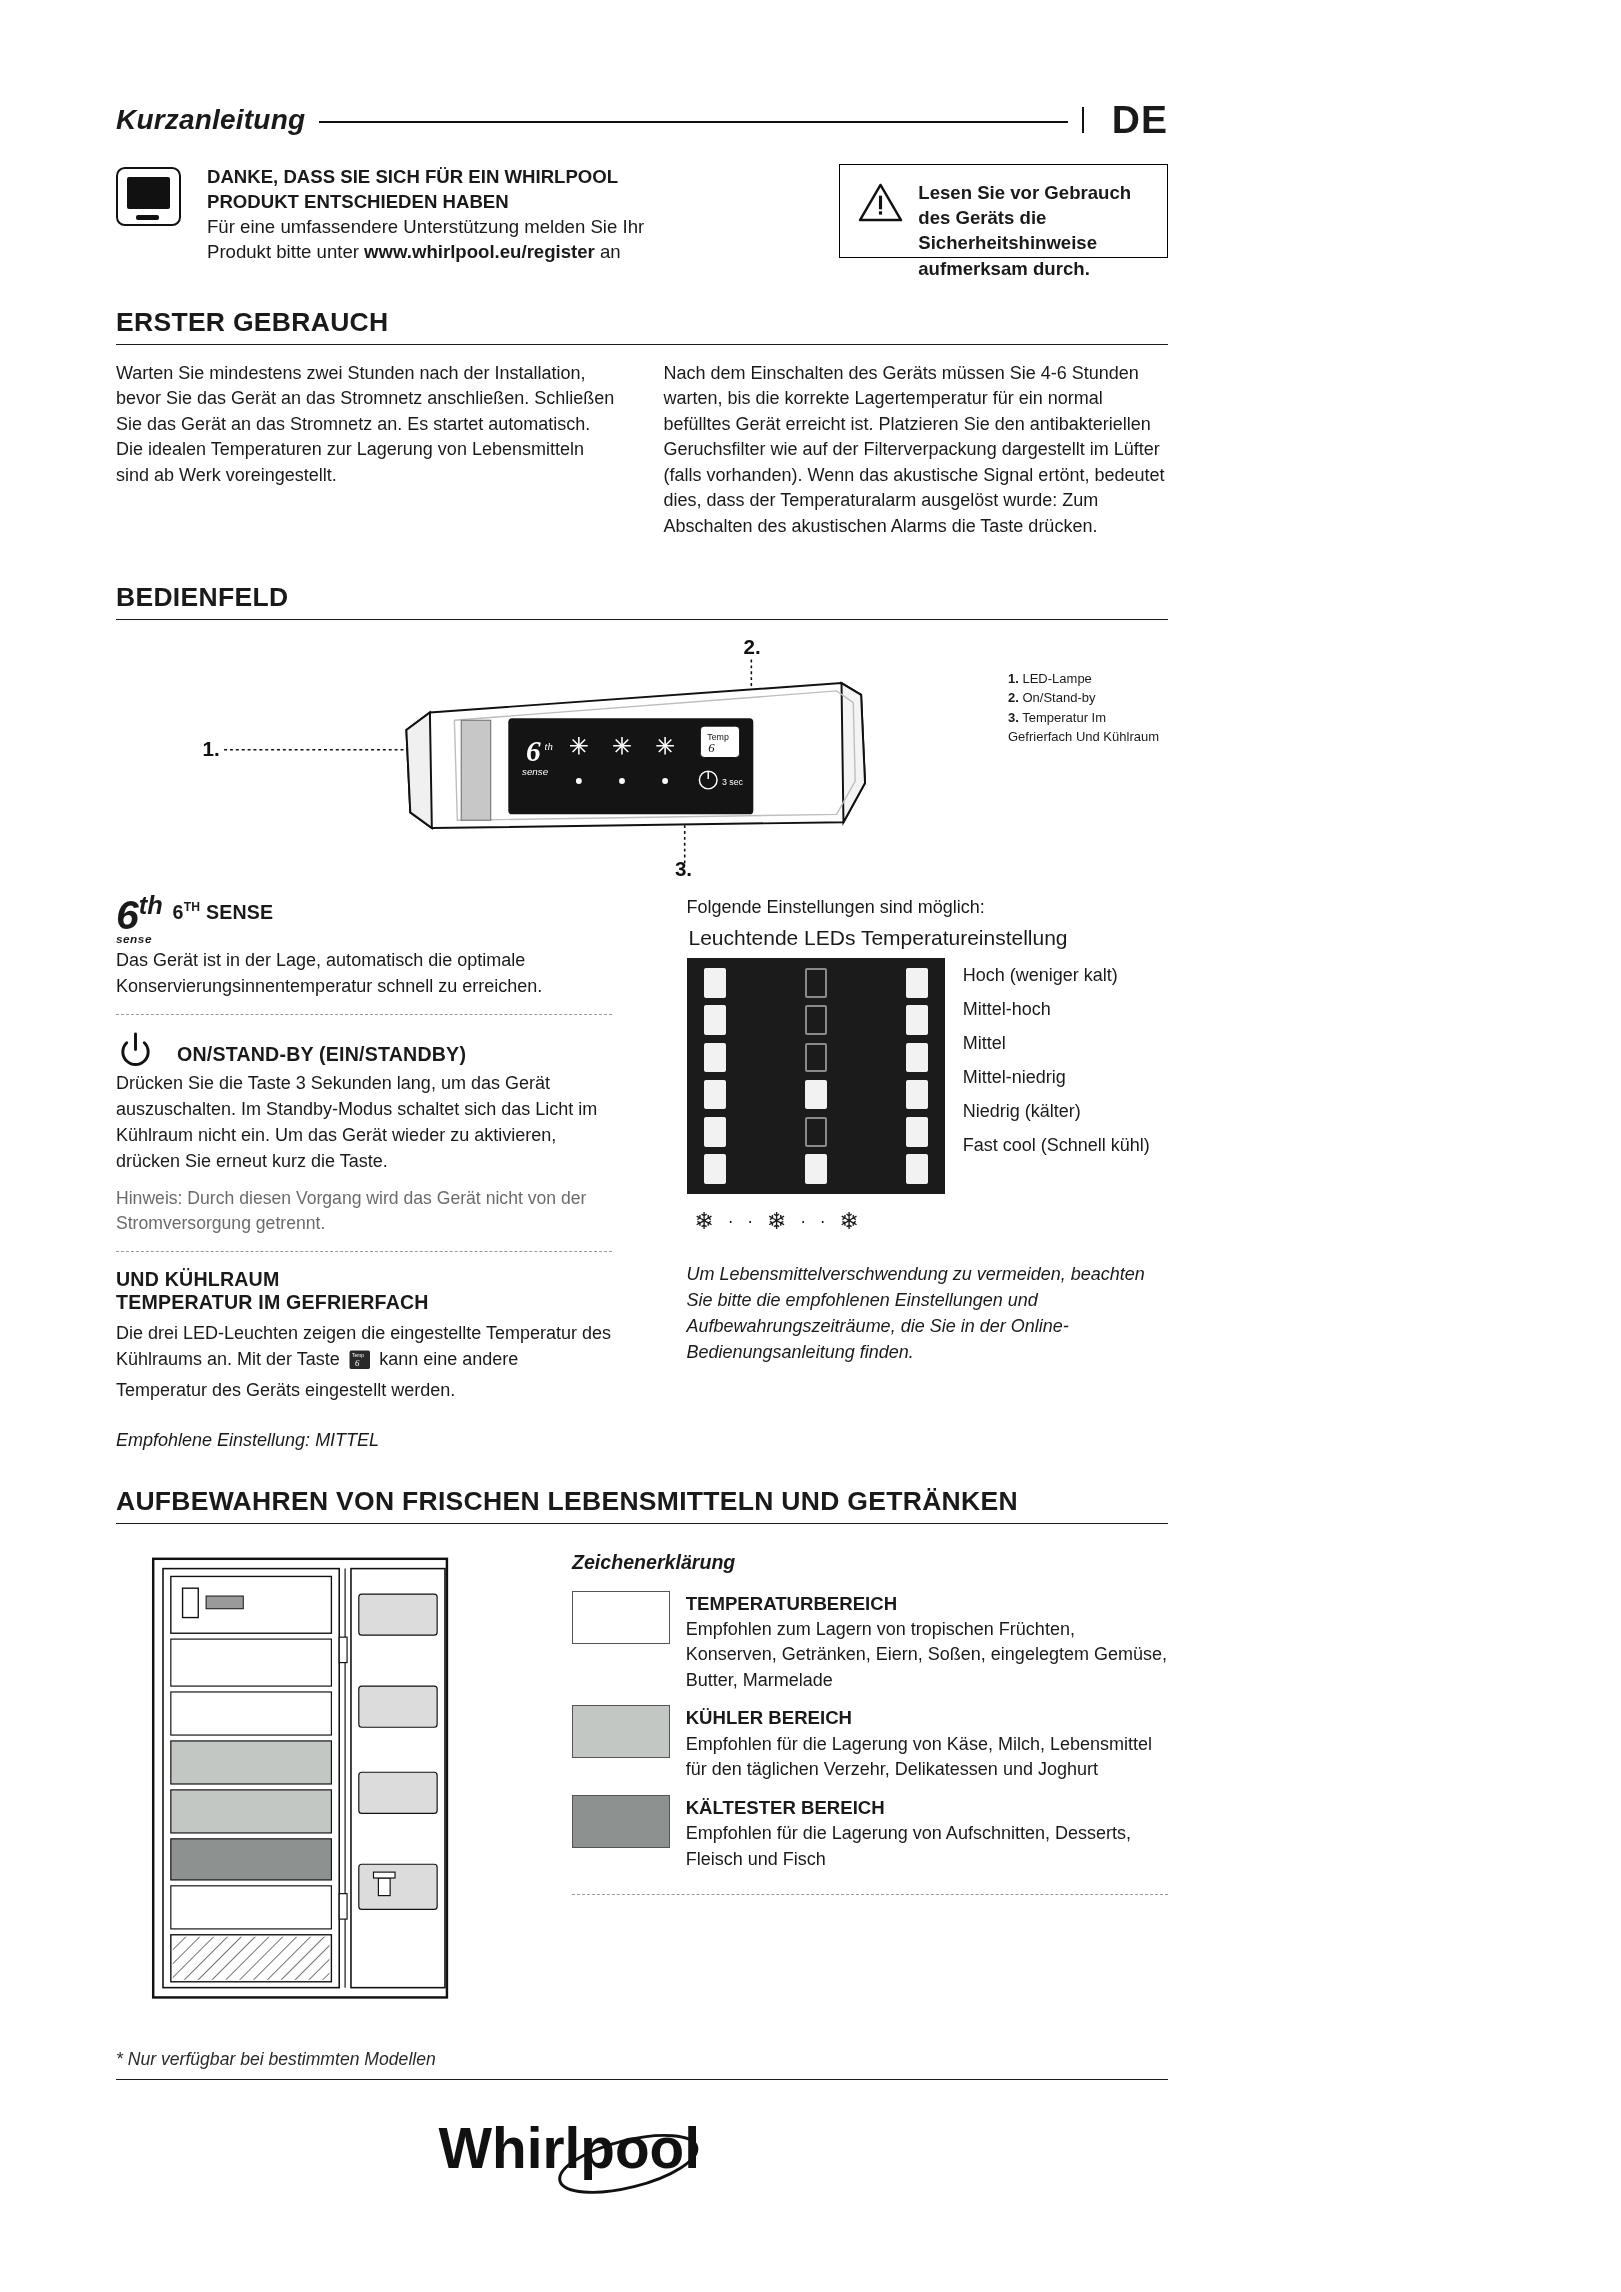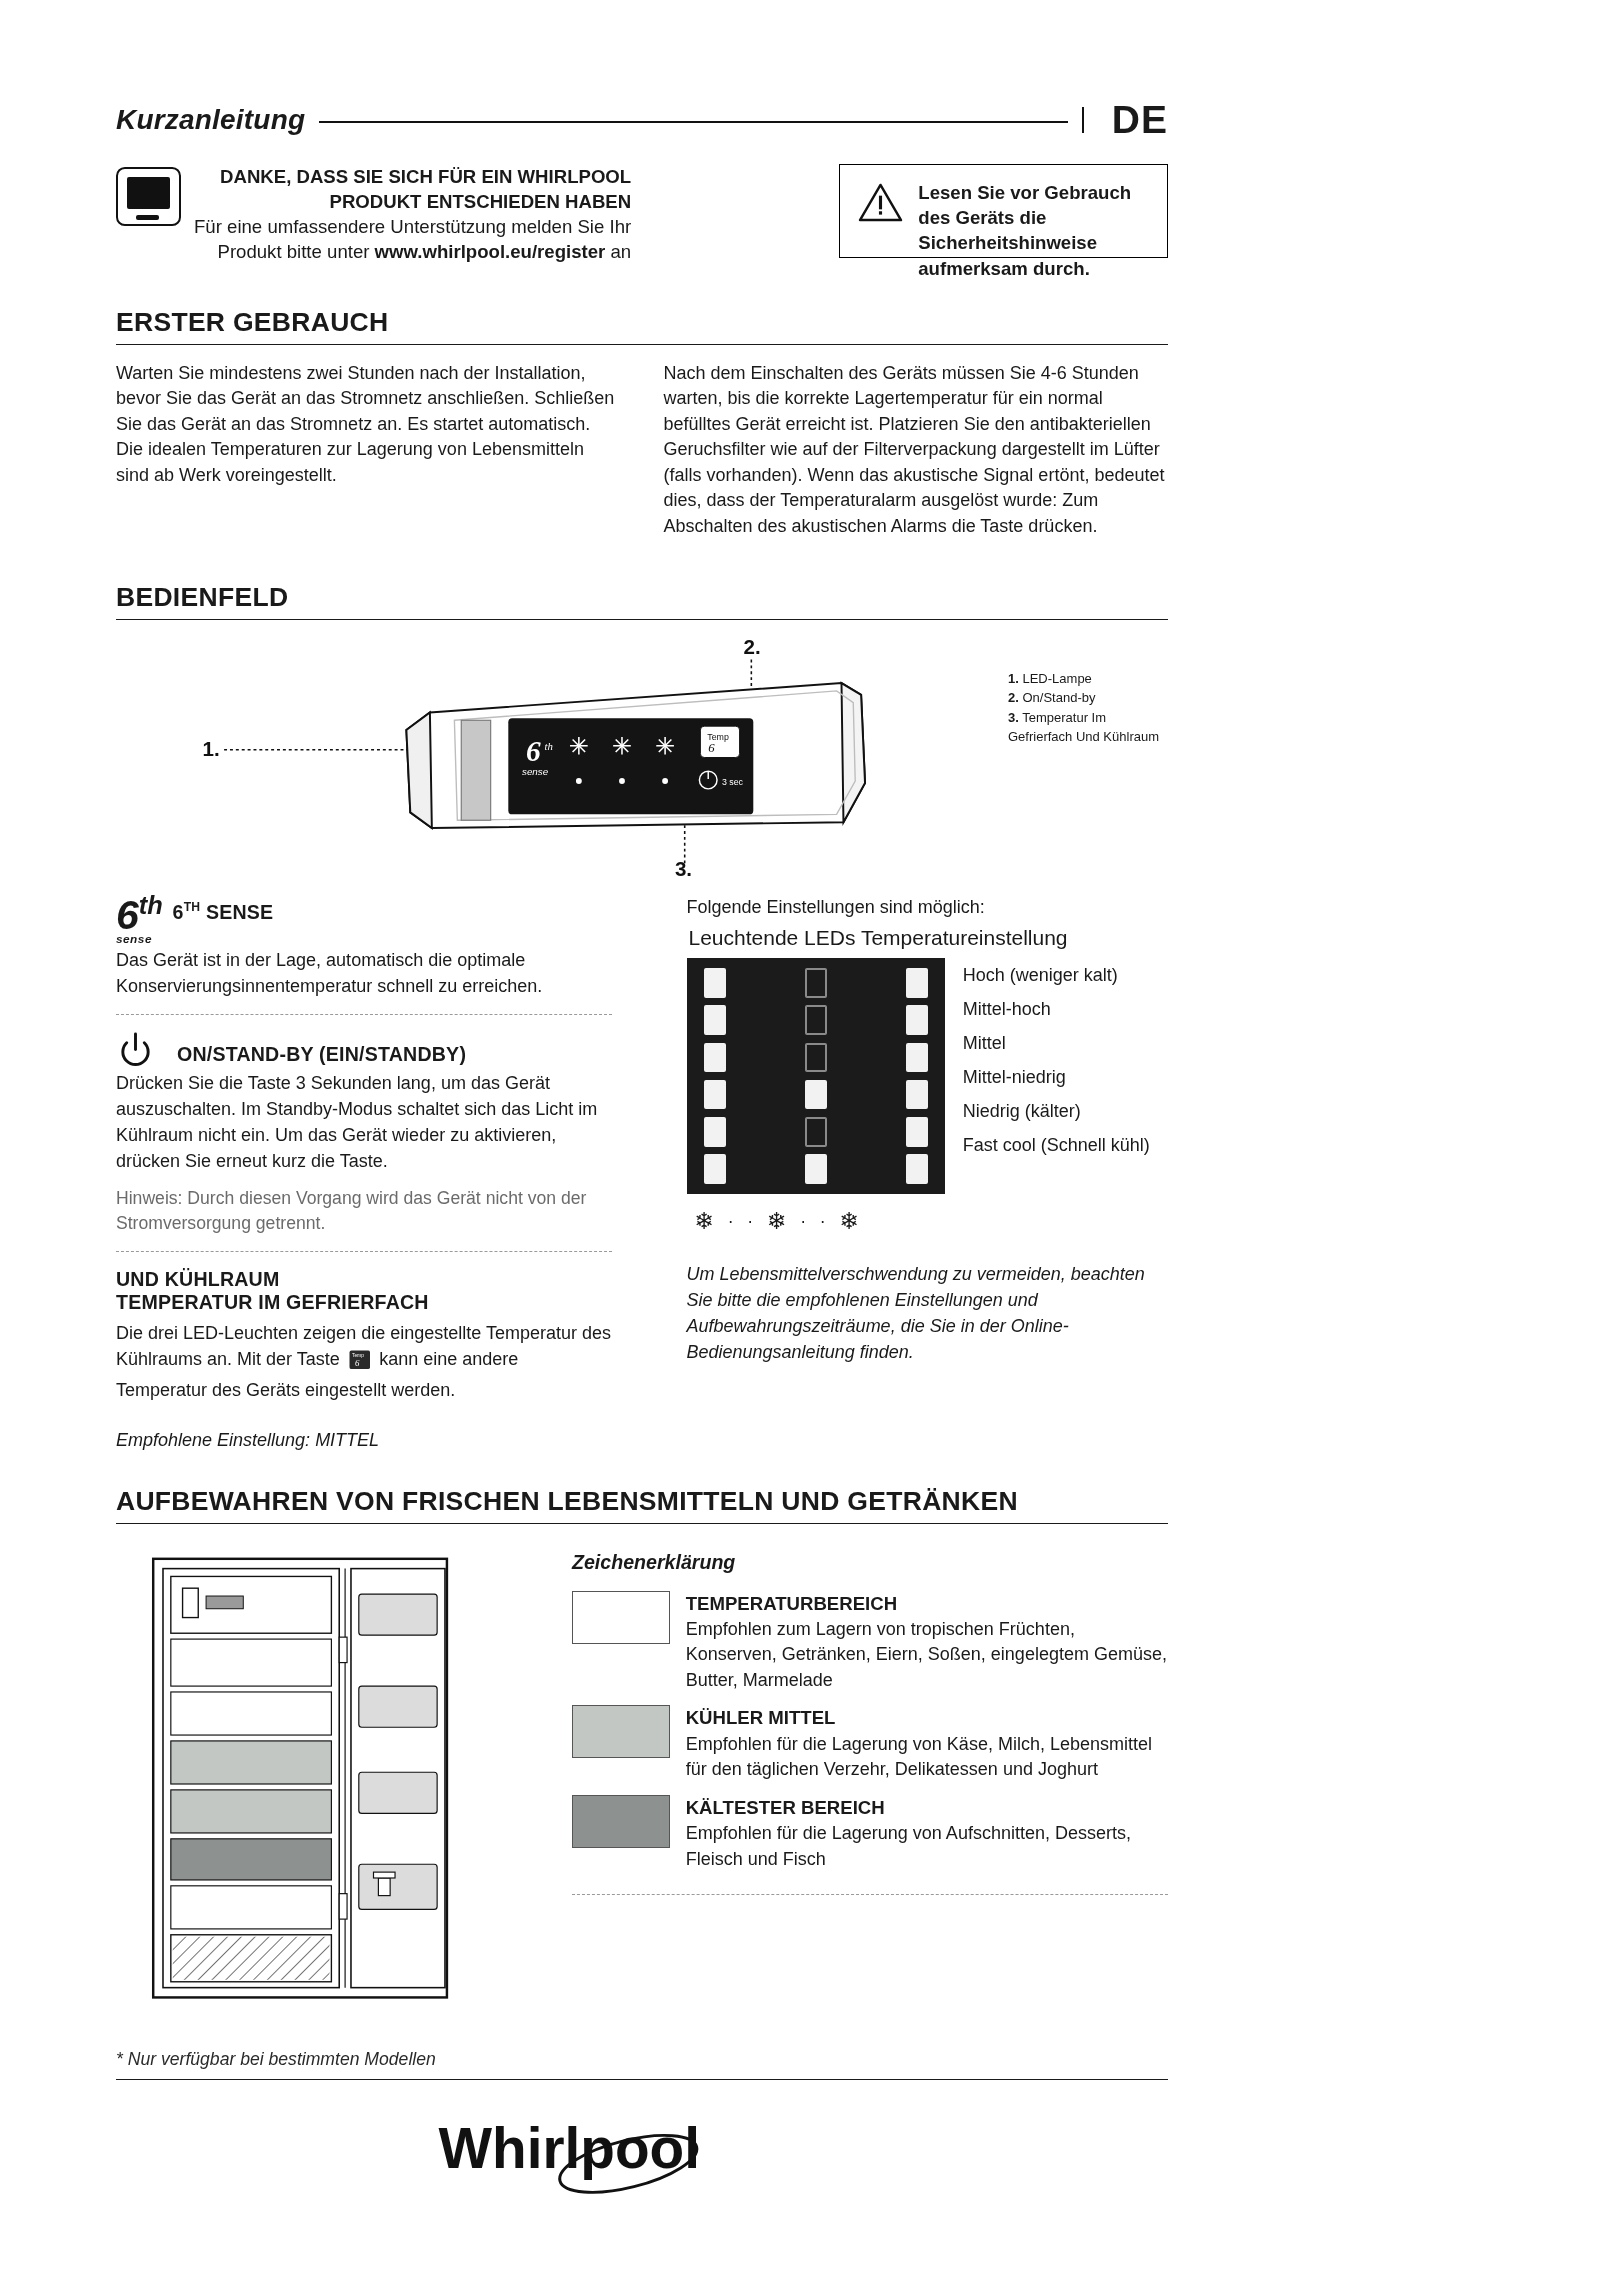--- a/index.html
+++ b/index.html
@@ -23,21 +23,21 @@
   .hdr-title{
     font-style:italic;font-weight:bold;font-size:28px;letter-spacing:0.2px;
     white-space:nowrap;
   }
   .hdr-rule{flex:1;height:2.9px;background:#111;margin-top:3.9px;}
   .hdr-tick{width:2.9px;height:25.5px;background:#111;}
   .hdr-de{font-weight:bold;font-size:39px;letter-spacing:1px;margin-left:13.7px;}
 
   
   .top{display:flex;margin-top:21.6px;gap:37px;}
-  .top-left{display:flex;gap:13px;width:686px;text-align:right;}
+  .top-left{display:flex;gap:26px;width:686px;}
   .monitor-ico{
     width:61px;height:55px;border:2.9px solid #111;border-radius:8.8px;
     position:relative;flex:0 0 auto;margin-top:3.9px;
   }
   .monitor-ico:before{
     content:"";position:absolute;left:8.8px;top:7.8px;right:8.8px;bottom:15.7px;
     background:#111;border-radius:2px;
   }
   .monitor-ico:after{
     content:"";position:absolute;left:17.6px;bottom:4.9px;width:23.5px;height:4.9px;background:#111;border-radius:2px;
@@ -396,21 +396,21 @@
         <div class="sw" style="background:#ffffff"></div>
         <div>
           <div class="lg-h">TEMPERATURBEREICH</div>
           <div>Empfohlen zum Lagern von tropischen Früchten, Konserven, Getränken, Eiern, Soßen, eingelegtem Gemüse, Butter, Marmelade</div>
         </div>
       </div>
 
       <div class="lg-item">
         <div class="sw" style="background:#c3c7c4"></div>
         <div>
-          <div class="lg-h">KÜHLER MITTEL</div>
+          <div class="lg-h">KÜHLER BEREICH</div>
           <div>Empfohlen für die Lagerung von Käse, Milch, Lebensmittel für den täglichen Verzehr, Delikatessen und Joghurt</div>
         </div>
       </div>
 
       <div class="lg-item">
         <div class="sw" style="background:#8d918f"></div>
         <div>
           <div class="lg-h">KÄLTESTER BEREICH</div>
           <div>Empfohlen für die Lagerung von Aufschnitten, Desserts, Fleisch und Fisch</div>
         </div>

